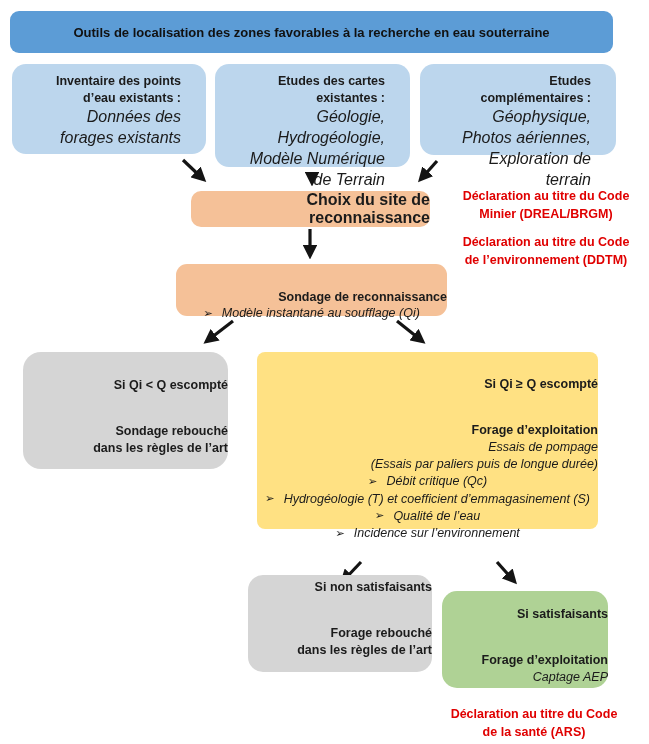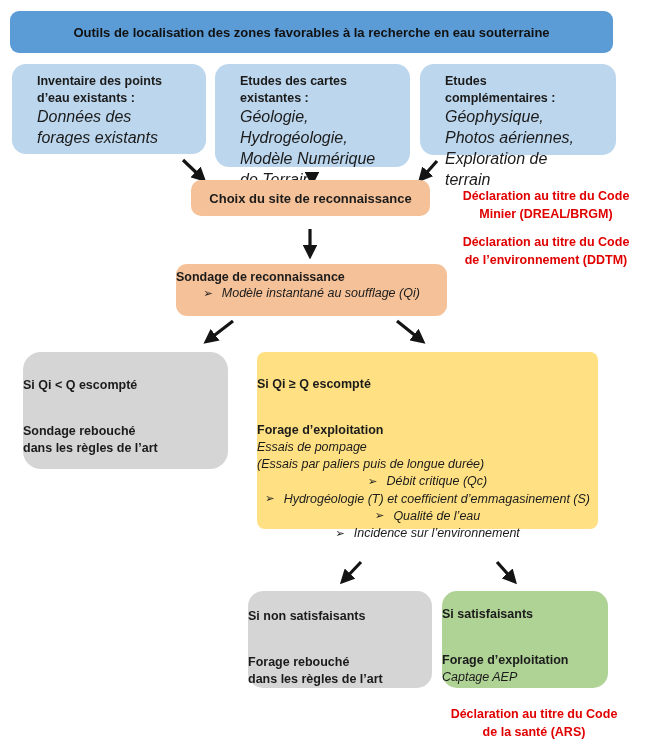--- a/index.html
+++ b/index.html
@@ -1,53 +1,53 @@
 <!DOCTYPE html>
 <html style="--title_blue: #5C9CD6; --light_blue: #BCD6ED; --orange: #F5C198; --yellow: #FFE183; --gray: #D5D5D5; --green: #AFD295; --red: #E00000; --arrow_black: #141414;"><head>
 <meta charset="utf-8">
 <style>
   html,body{margin:0;padding:0;background:#ffffff;}
   .canvas{
     position:relative;width:649px;height:744px;background:#ffffff;
     font-family:"Liberation Sans",sans-serif;color:#1b1b1b;overflow:hidden;
   }
   .arrows{position:absolute;left:0;top:0;width:649px;height:744px;pointer-events:none;}
-  .box{position:absolute;box-sizing:border-box;text-align:left;}
+  .box{position:absolute;box-sizing:border-box;text-align:right;}
   .title-banner{
     left:10px;top:11px;width:603px;height:42px;border-radius:9px;
     background:var(--title_blue,#5C9CD6);
     display:flex;align-items:center;justify-content:center;
     font-weight:bold;font-size:13px;color:#111;
   }
   .src{background:var(--light_blue,#BCD6ED);border-radius:14px;padding:9px 25px 6px;}
   .src .h{font-weight:bold;font-size:12.5px;line-height:1.32;}
   .src .d{font-style:italic;font-size:16px;line-height:1.32;}
   .src1{left:12px;top:64px;width:194px;height:90px;}
   .src2{left:215px;top:64px;width:195px;height:103px;}
   .src3{left:420px;top:64px;width:196px;height:91px;}
   .step1{
-    left:191px;top:180px;width:239px;height:36px;border-radius:10px;
+    left:191px;top:191px;width:239px;height:36px;border-radius:10px;
     background:var(--orange,#F5C198);
     display:flex;align-items:center;justify-content:center;
-    font-weight:bold;font-size:13px;
+    font-weight:bold;font-size:16px;
   }
   .step2{
     left:176px;top:264px;width:271px;height:52px;border-radius:11px;
-    background:var(--orange,#F5C198);padding-top:5px;
+    background:var(--orange,#F5C198);padding-top:25px;
   }
   .step2 .h{font-weight:bold;font-size:12.5px;line-height:1.3;}
   .redtxt{
     position:absolute;text-align:center;color:var(--red,#E00000);
     font-weight:bold;font-size:12.5px;line-height:1.42;
   }
   .red1{left:450px;top:188px;width:192px;}
   .red2{left:450px;top:234px;width:192px;}
   .red3{left:428px;top:706px;width:212px;}
   .gray1{left:23px;top:352px;width:205px;height:117px;border-radius:18px;background:var(--gray,#D5D5D5);padding-top:26px;}
-  .gray2{left:248px;top:591px;width:184px;height:97px;border-radius:15px;background:var(--gray,#D5D5D5);padding-top:18px;}
+  .gray2{left:248px;top:575px;width:184px;height:97px;border-radius:15px;background:var(--gray,#D5D5D5);padding-top:5px;}
   .green{left:442px;top:591px;width:166px;height:97px;border-radius:15px;background:var(--green,#AFD295);padding-top:16px;}
   .yellow{left:257px;top:352px;width:341px;height:177px;border-radius:8px;background:var(--yellow,#FFE183);padding-top:25px;}
   .cond{font-weight:bold;font-size:12.5px;}
   .spacer{height:31px;}
   .res{font-weight:bold;font-size:12.5px;line-height:1.34;}
   .itl{font-style:italic;font-size:12.5px;line-height:1.38;}
   .bullet-row{
     display:flex;align-items:center;justify-content:center;gap:9px;
     white-space:nowrap;font-size:12.5px;line-height:1.38;
   }

